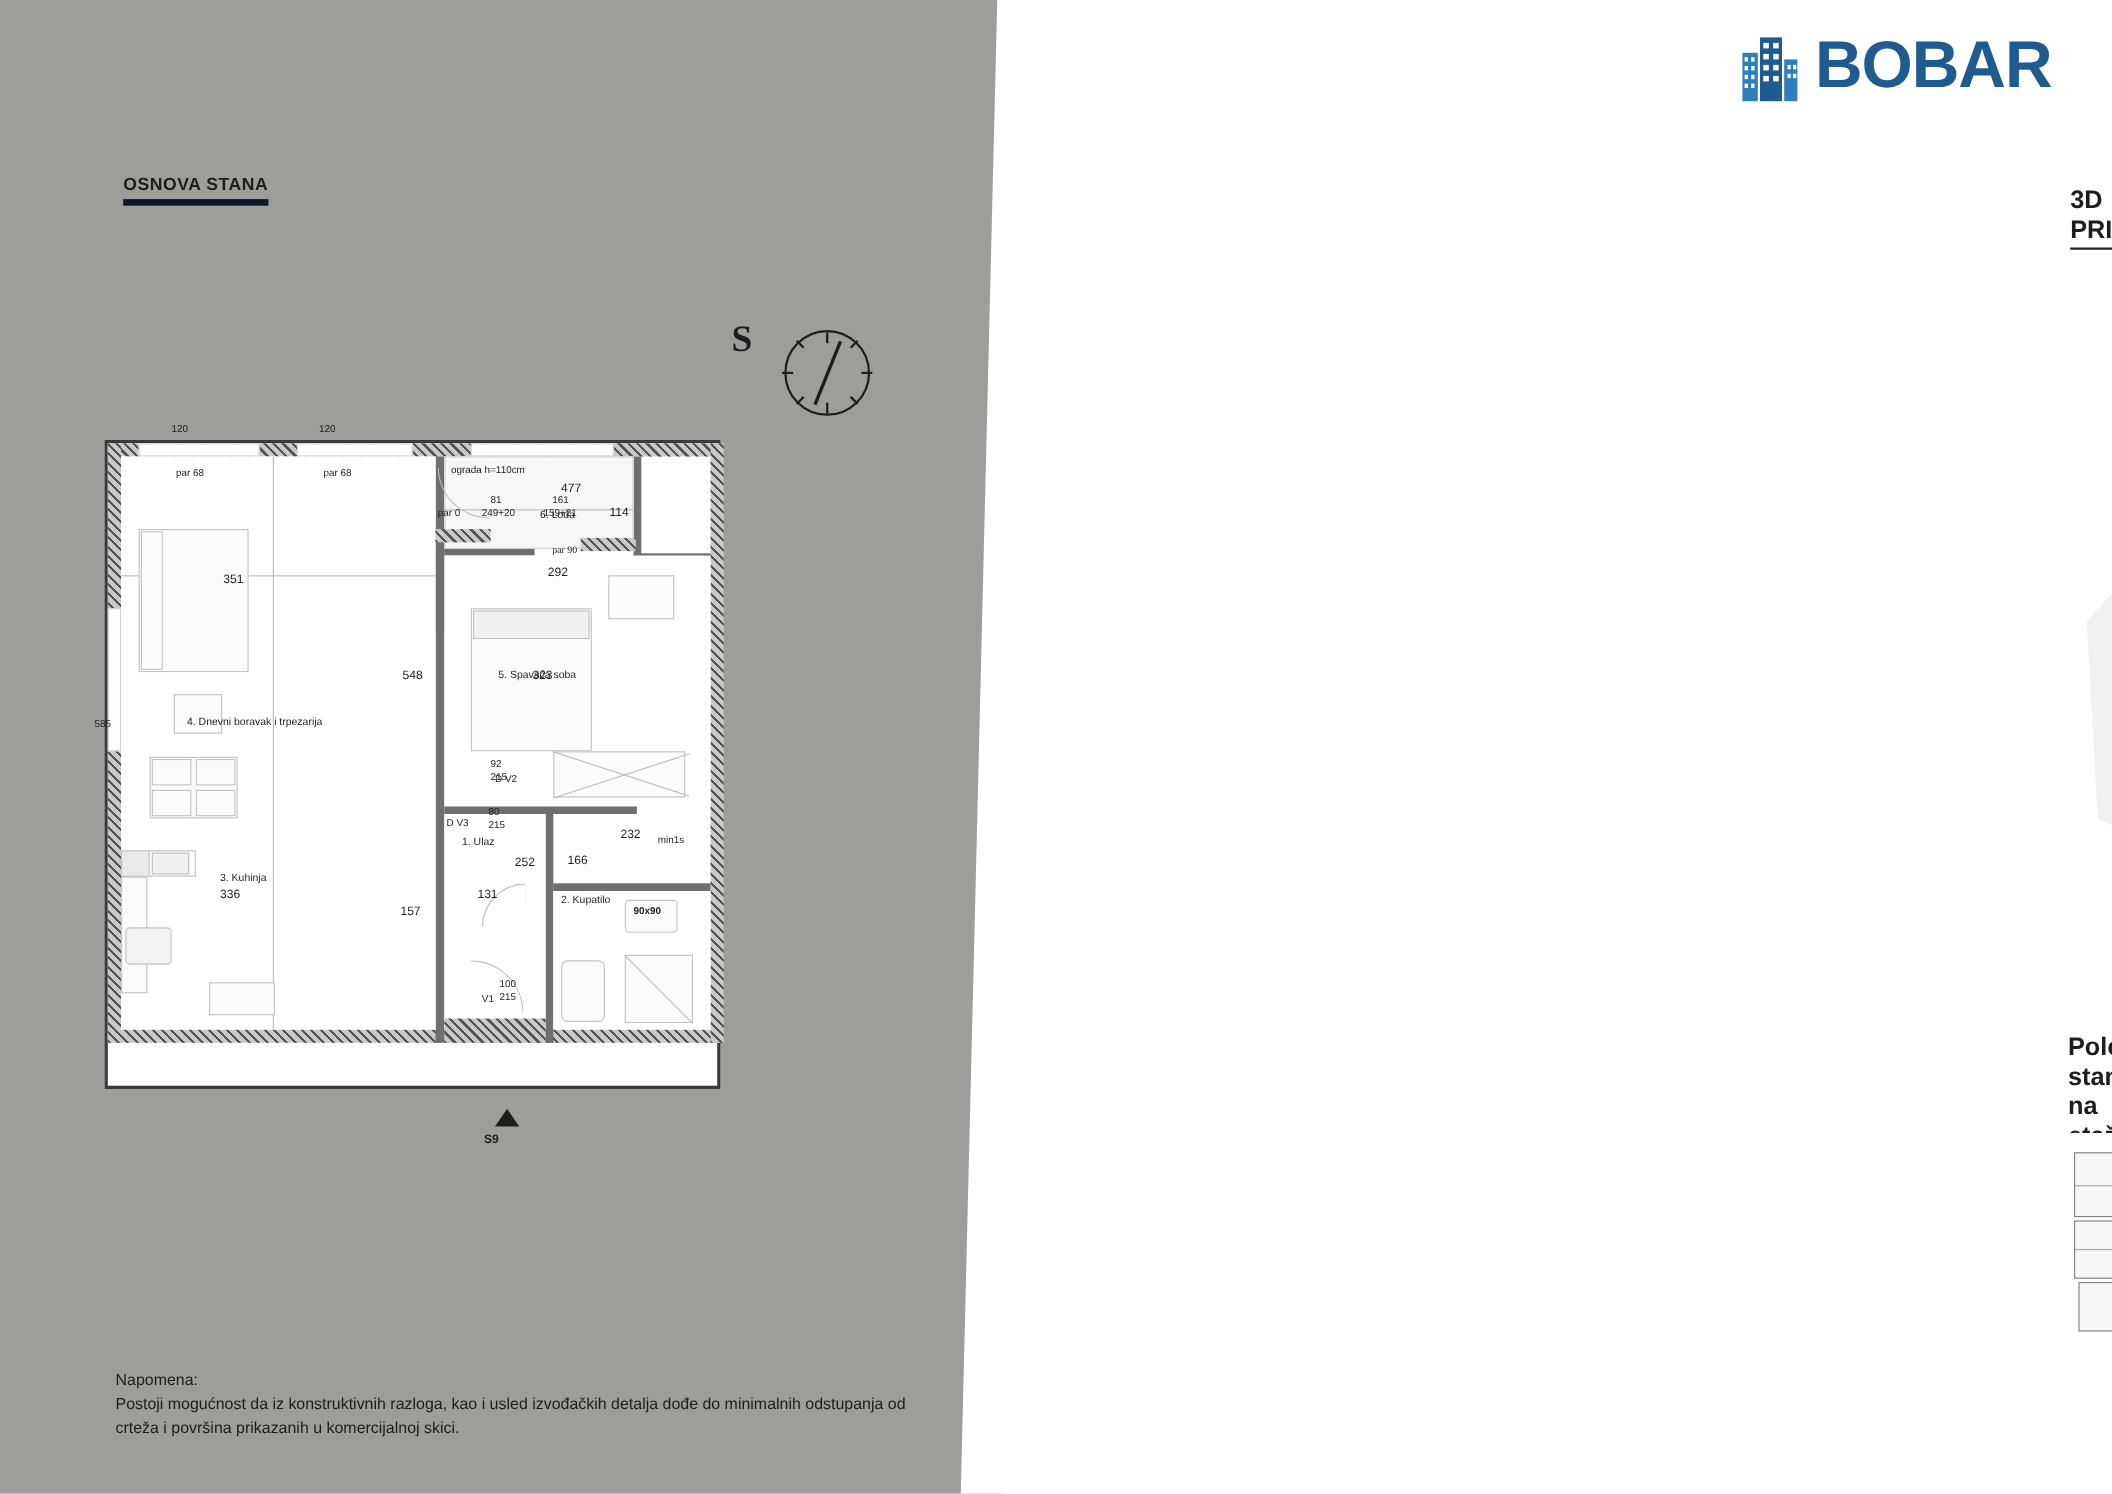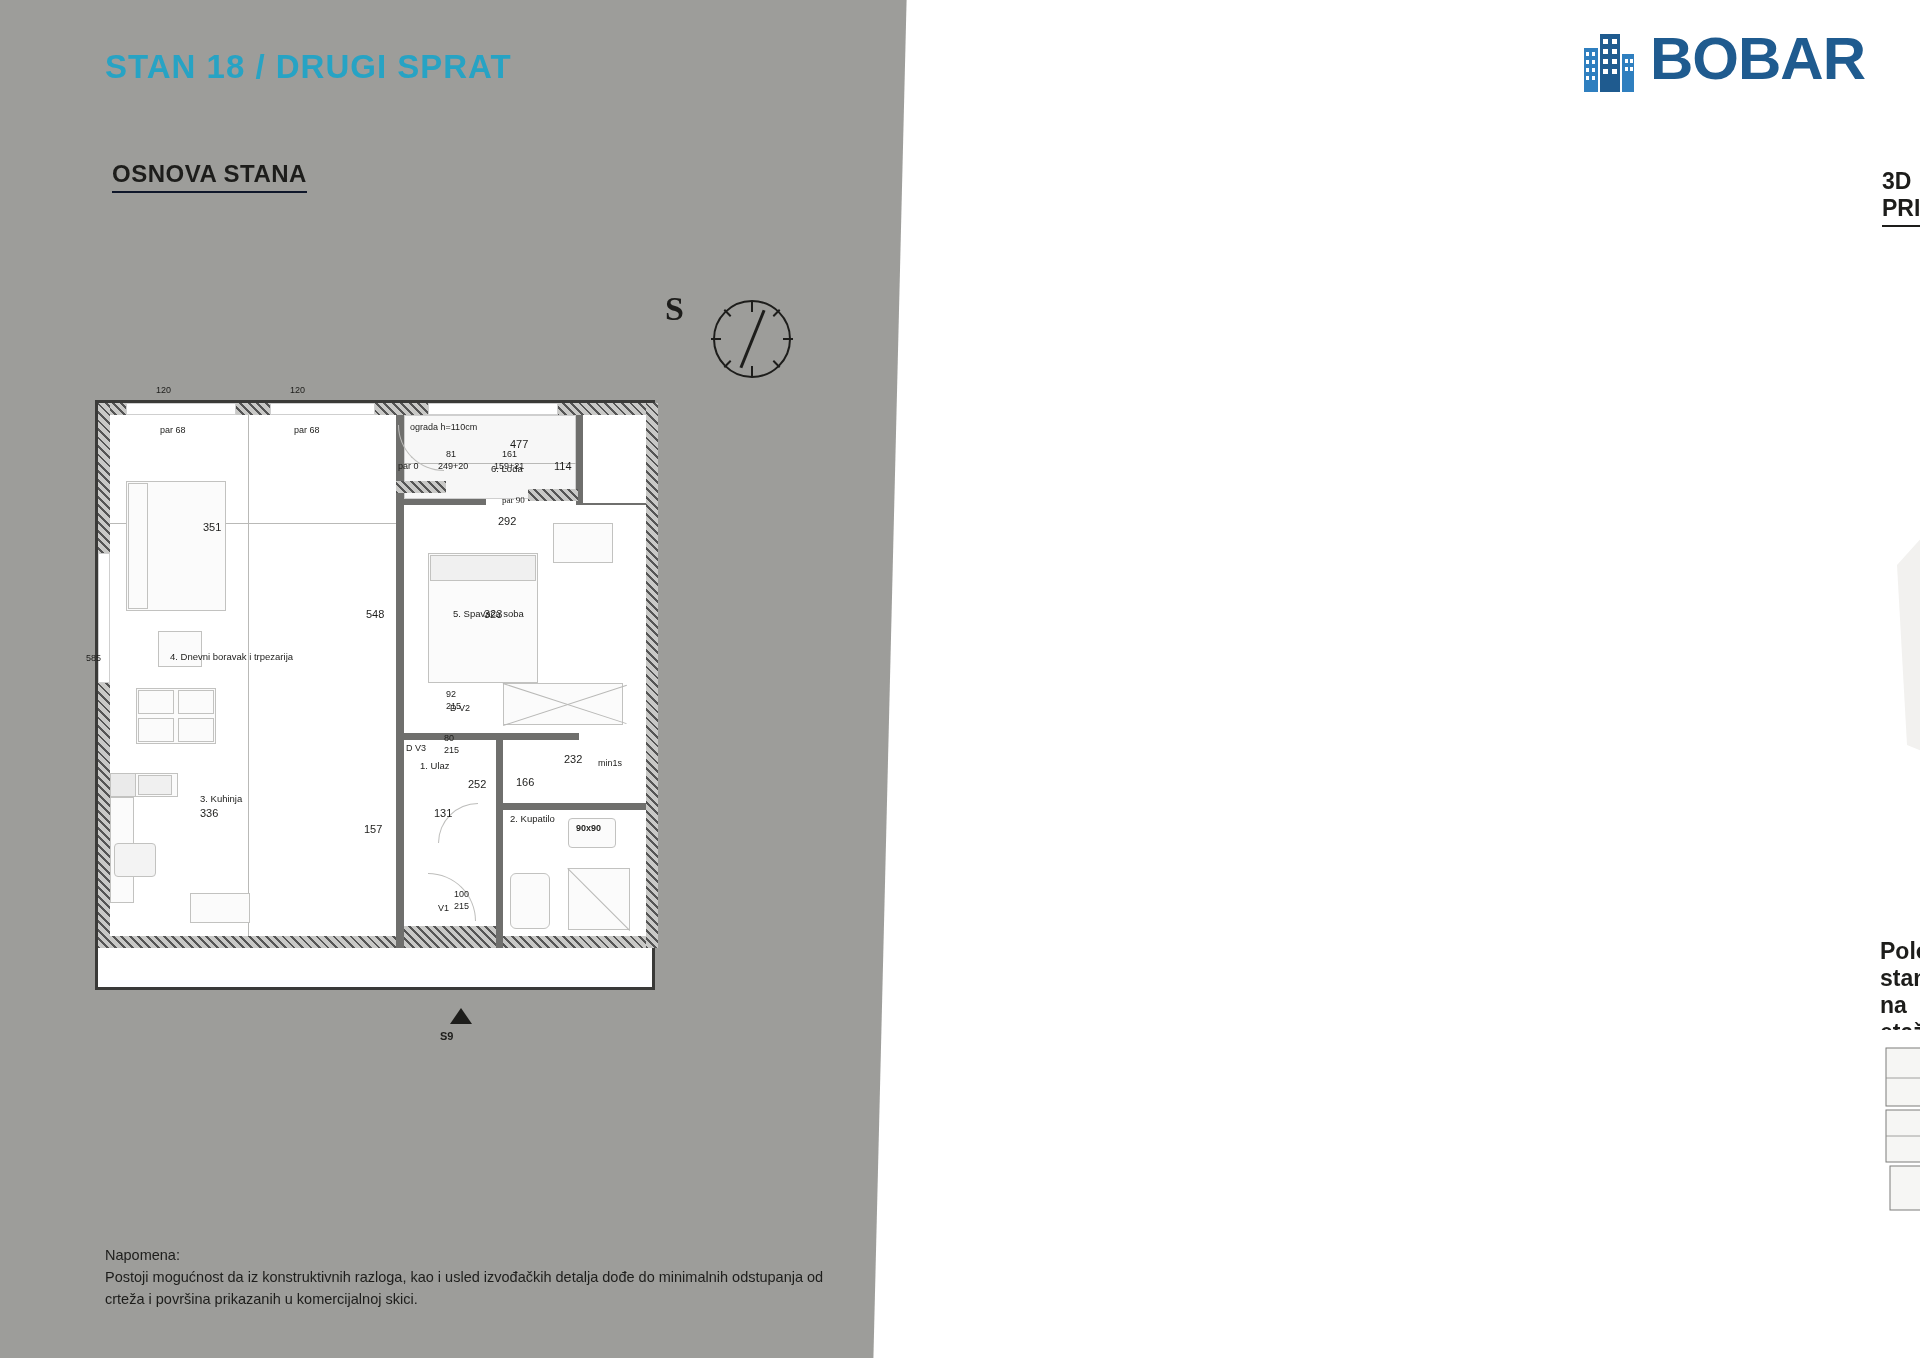--- a/index.html
+++ b/index.html
@@ -20,23 +20,23 @@
     position:relative;
     flex:none;
   }
   .left-title {
     position:absolute; left:105px; top:48px;
     font-size:33px; font-weight:bold; letter-spacing:1px;
     color:#27a3c4;
   }
   .left-sub {
     position:absolute; left:112px; top:160px;
-    font-size:24px; font-weight:bold; letter-spacing:.5px;
+    font-size:16px; font-weight:bold; letter-spacing:.5px;
     color:#1d1d1b;
-    border-bottom:2px solid #0f172a;
+    border-bottom:6px solid #0f172a;
     padding-bottom:3px;
   }
 
   
   .compass { position:absolute; left:655px; top:290px; width:130px; height:90px; }
   .compass .s-letter {
     position:absolute; left:10px; top:0px; font-size:34px; font-weight:bold; color:#1d1d1b;
     font-family:"Liberation Serif", serif;
   }
   .compass .dial {
@@ -130,21 +130,20 @@
   }
   .kp-unit { position:absolute; background:#56c8e8; border:1px solid #2a8fa8; }
 </style>
 </head>
 <body>
 
 <div class="page">
 
   <div class="left">
 
-    <div class="left-title">STAN 18 / DRUGI SPRAT</div>
     <div class="left-sub">OSNOVA STANA</div>
 
     <div class="compass">
       <div class="s-letter">S</div>
       <div class="dial"></div>
       <div class="tick" style="left:96px;top:12px;width:2px;height:10px;"></div>
       <div class="tick" style="left:96px;top:76px;width:2px;height:10px;"></div>
       <div class="tick" style="left:56px;top:48px;width:10px;height:2px;"></div>
       <div class="tick" style="left:128px;top:48px;width:10px;height:2px;"></div>
       <div class="tick" style="left:68px;top:22px;width:9px;height:2px;transform:rotate(45deg);"></div>

